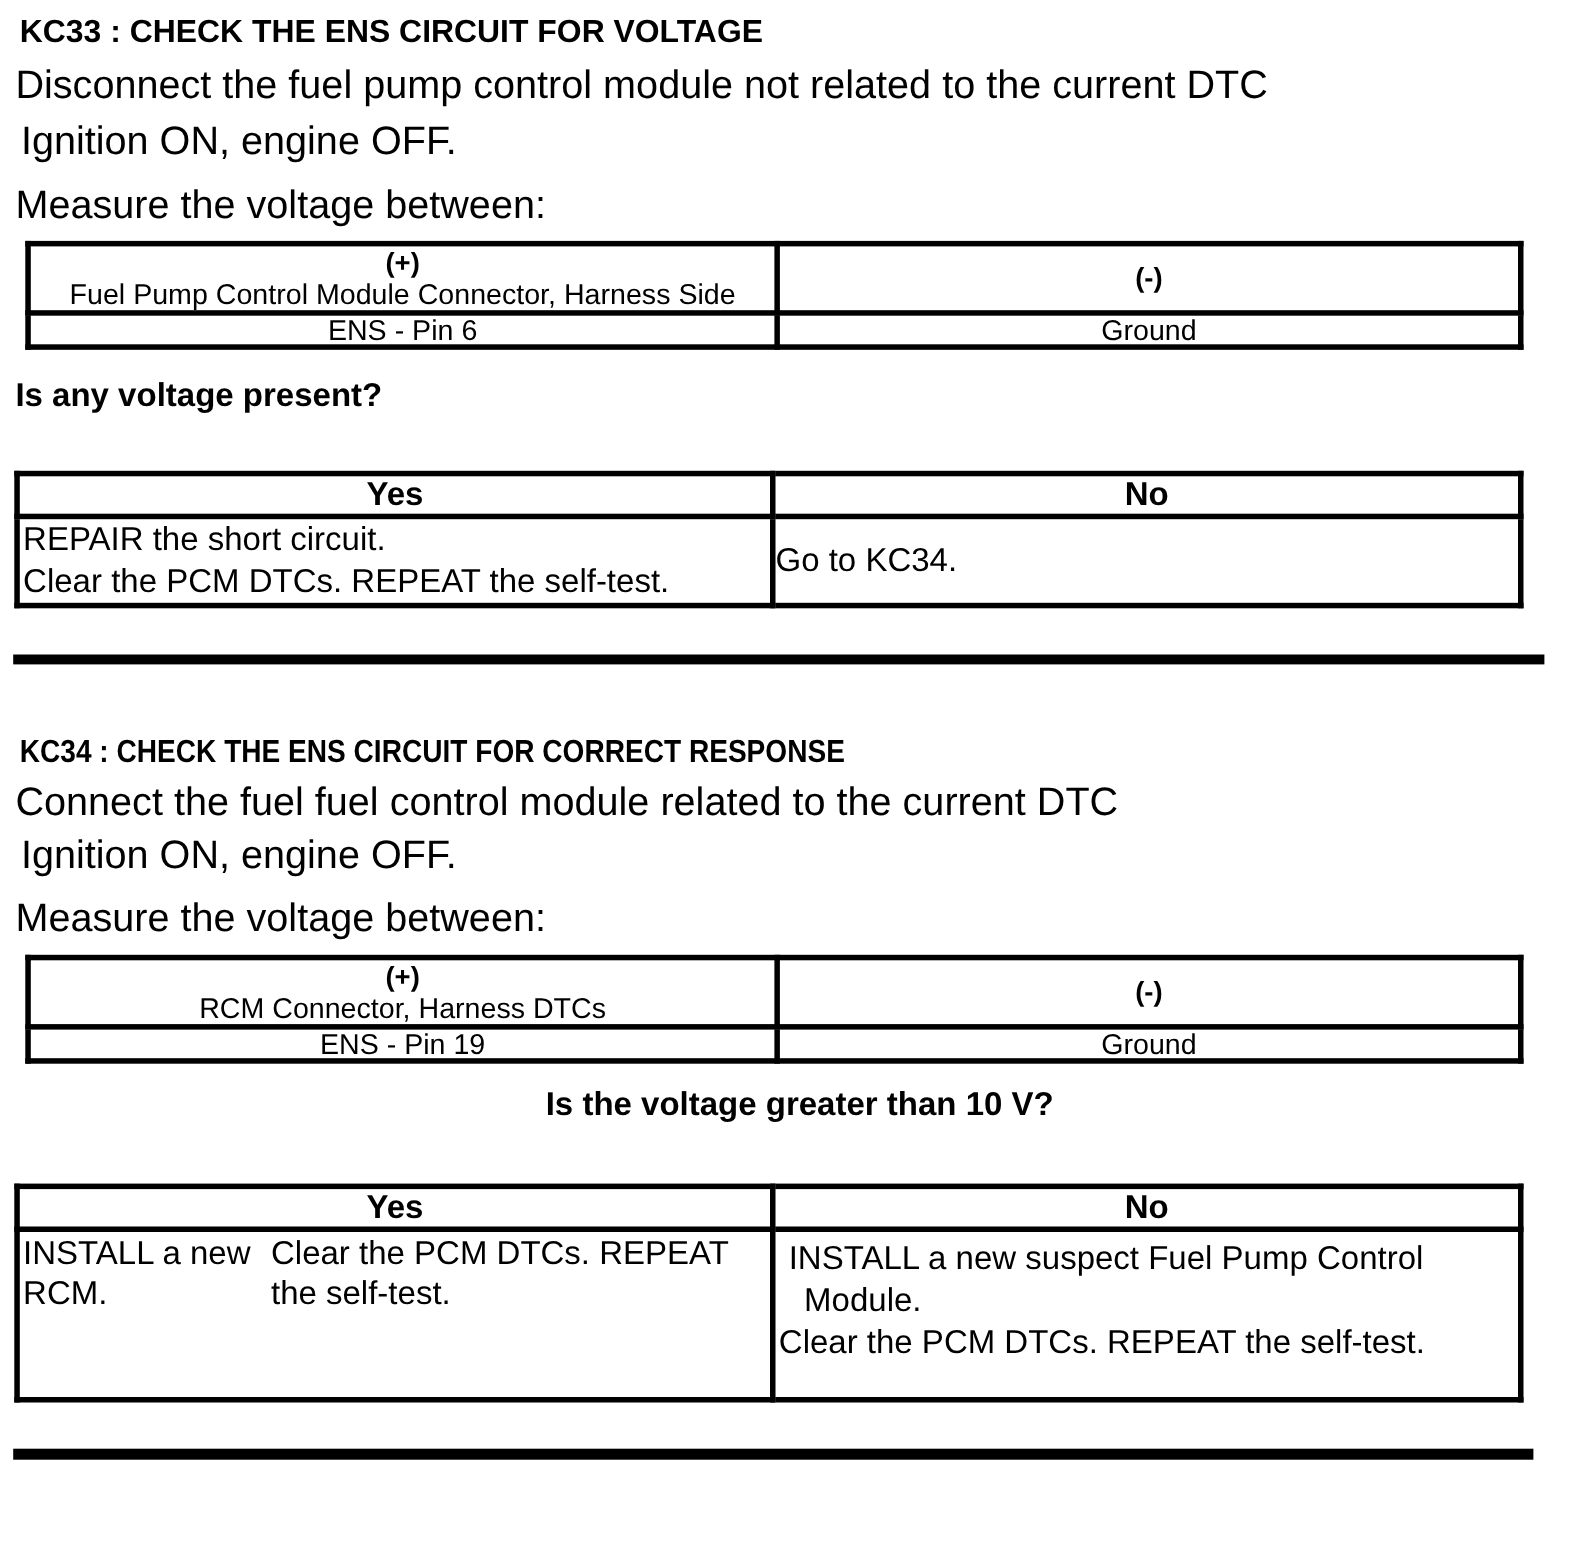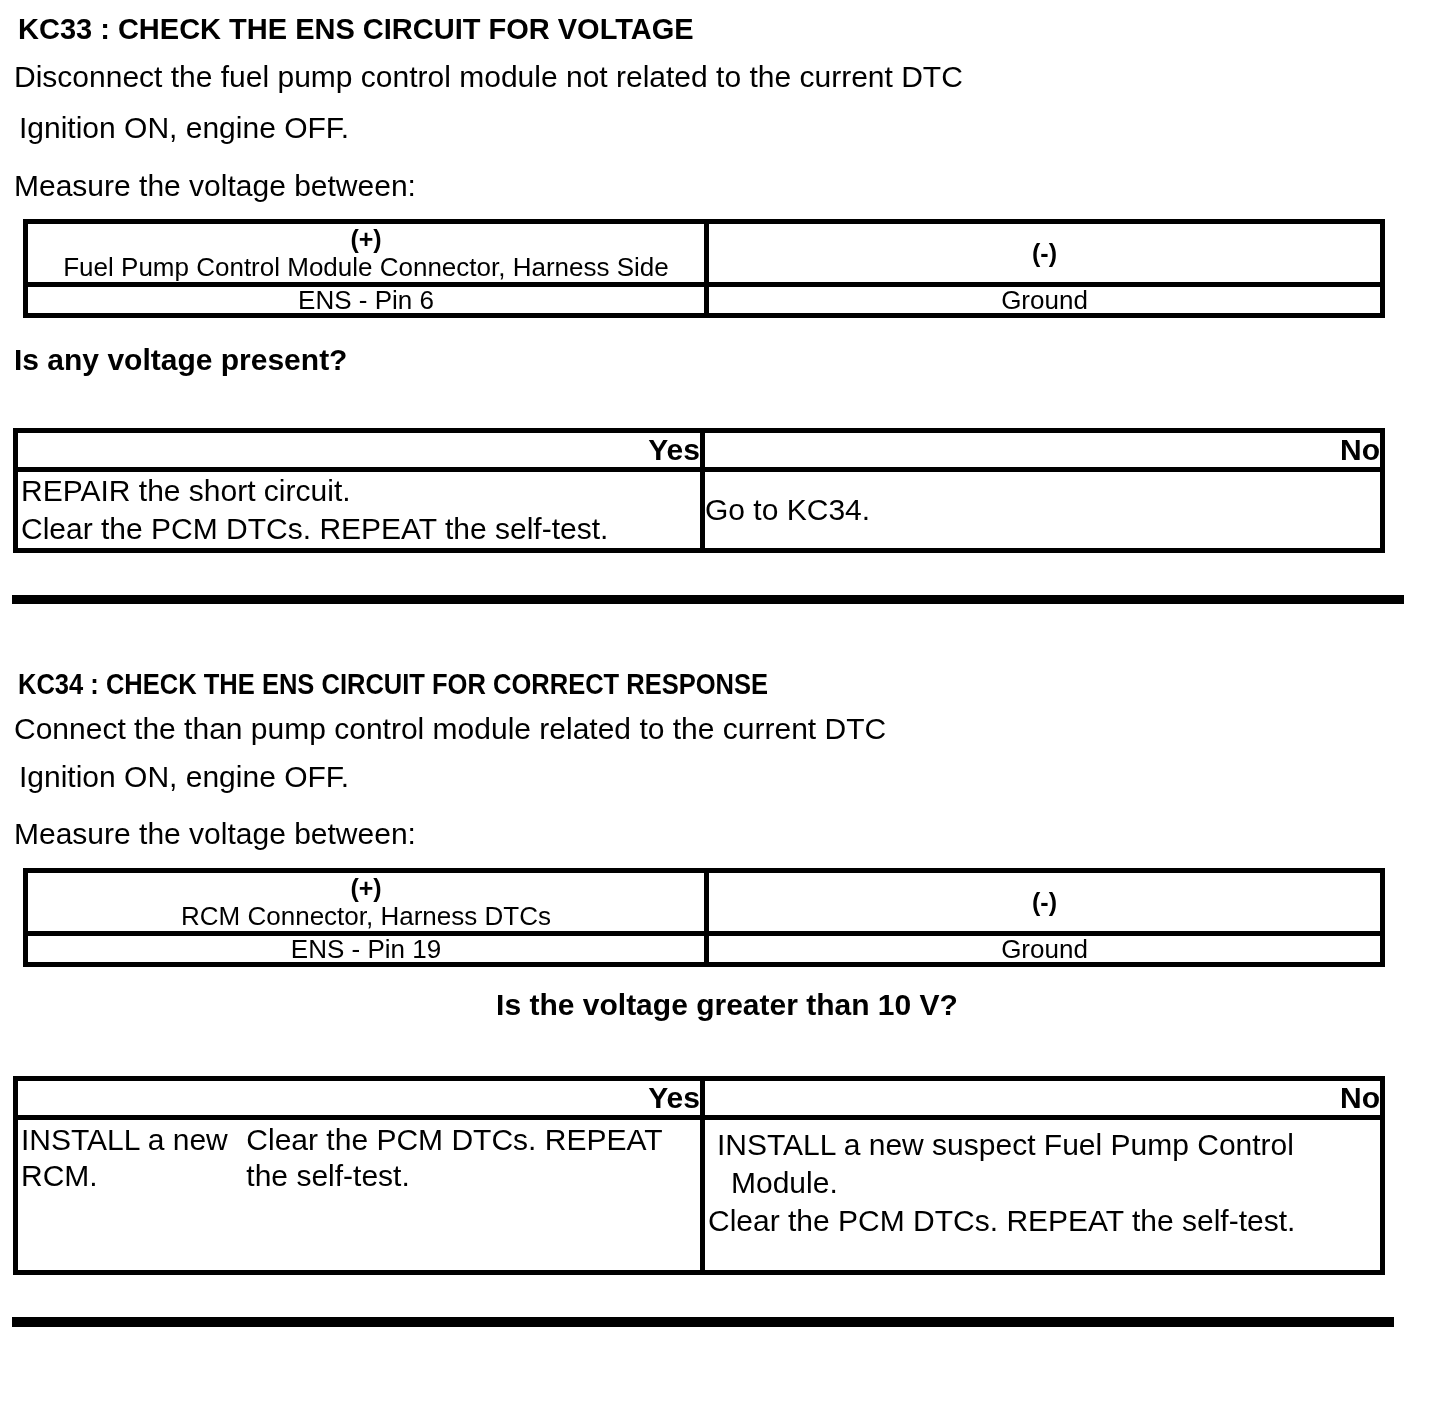--- a/index.html
+++ b/index.html
@@ -15,21 +15,21 @@
 
   .step-title {
     font-weight: bold;
     font-size: 29px;
     margin: 13px 0 0 18px;
     line-height: 33px;
     white-space: nowrap;
   }
   .condensed { display: inline-block; transform: scaleX(0.88); transform-origin: 0 50%; }
 
-  .body-line { font-size: 30px; line-height: 38px; white-space: nowrap; }
+  .body-line { font-size: 36px; line-height: 38px; white-space: nowrap; }
   .ml-a { margin-left: 14px; }
   .ml-b { margin-left: 19px; }
   .mt-12 { margin-top: 12px; }
   .mt-13 { margin-top: 13px; }
   .mt-20 { margin-top: 20px; }
   .mt-11 { margin-top: 11px; }
   .mt-9  { margin-top: 9px; }
   .mt-10 { margin-top: 10px; }
   .mt-19 { margin-top: 19px; }
 
@@ -58,21 +58,21 @@
     margin-left: 14px;
     white-space: nowrap;
   }
   .q1 { margin-top: 24px; }
   .q2 { margin-top: 20px; text-align: center; }
 
   .yn-table { margin-left: 13px; width: 1372px; }
   .yn-table th, .yn-table td { border: 5px solid #000; padding: 0; }
   .yn-table .col-yes { width: 687px; }
   .yn-table th {
-    font-weight: bold; font-size: 30px; text-align: right;
+    font-weight: bold; font-size: 30px; text-align: center;
     height: 38px; vertical-align: middle; line-height: 34px;
   }
   .yn1 { margin-top: 50px; }
   .yn1 td { height: 76px; vertical-align: middle; }
   .yn1 .yes-cell { text-align: left; padding-left: 3px; font-size: 30px; line-height: 38px; margin-top: 40px; }
   .yn1 .no-cell { text-align: left; font-size: 30px; }
 
   .yn2 { margin-top: 53px; }
   .yn2 td { height: 150px; vertical-align: top; font-size: 30px; }
   .yn2 .yes-cell-inner {
@@ -134,21 +134,21 @@
     </tbody>
   </table>
 
   <div class="divider divider-1"></div>
 
   <div class="spacer-kc34"></div>
   <div class="step-title" style="margin-top:0;">
     <span class="condensed">KC34 : CHECK THE ENS CIRCUIT FOR CORRECT RESPONSE</span>
   </div>
 
-  <div class="body-line ml-a mt-9">Connect the than pump control module related to the current DTC</div>
+  <div class="body-line ml-a mt-9">Connect the fuel fuel control module related to the current DTC</div>
   <div class="body-line ml-b mt-10">Ignition ON, engine OFF.</div>
   <div class="body-line ml-a mt-19">Measure the voltage between:</div>
 
   <table class="measure-table" style="margin-top:15px;">
     <tbody>
       <tr class="head-row">
         <th class="col-pos">
           <div class="sign">(+)</div>
           <div class="subline">RCM Connector, Harness DTCs</div>
         </th>

